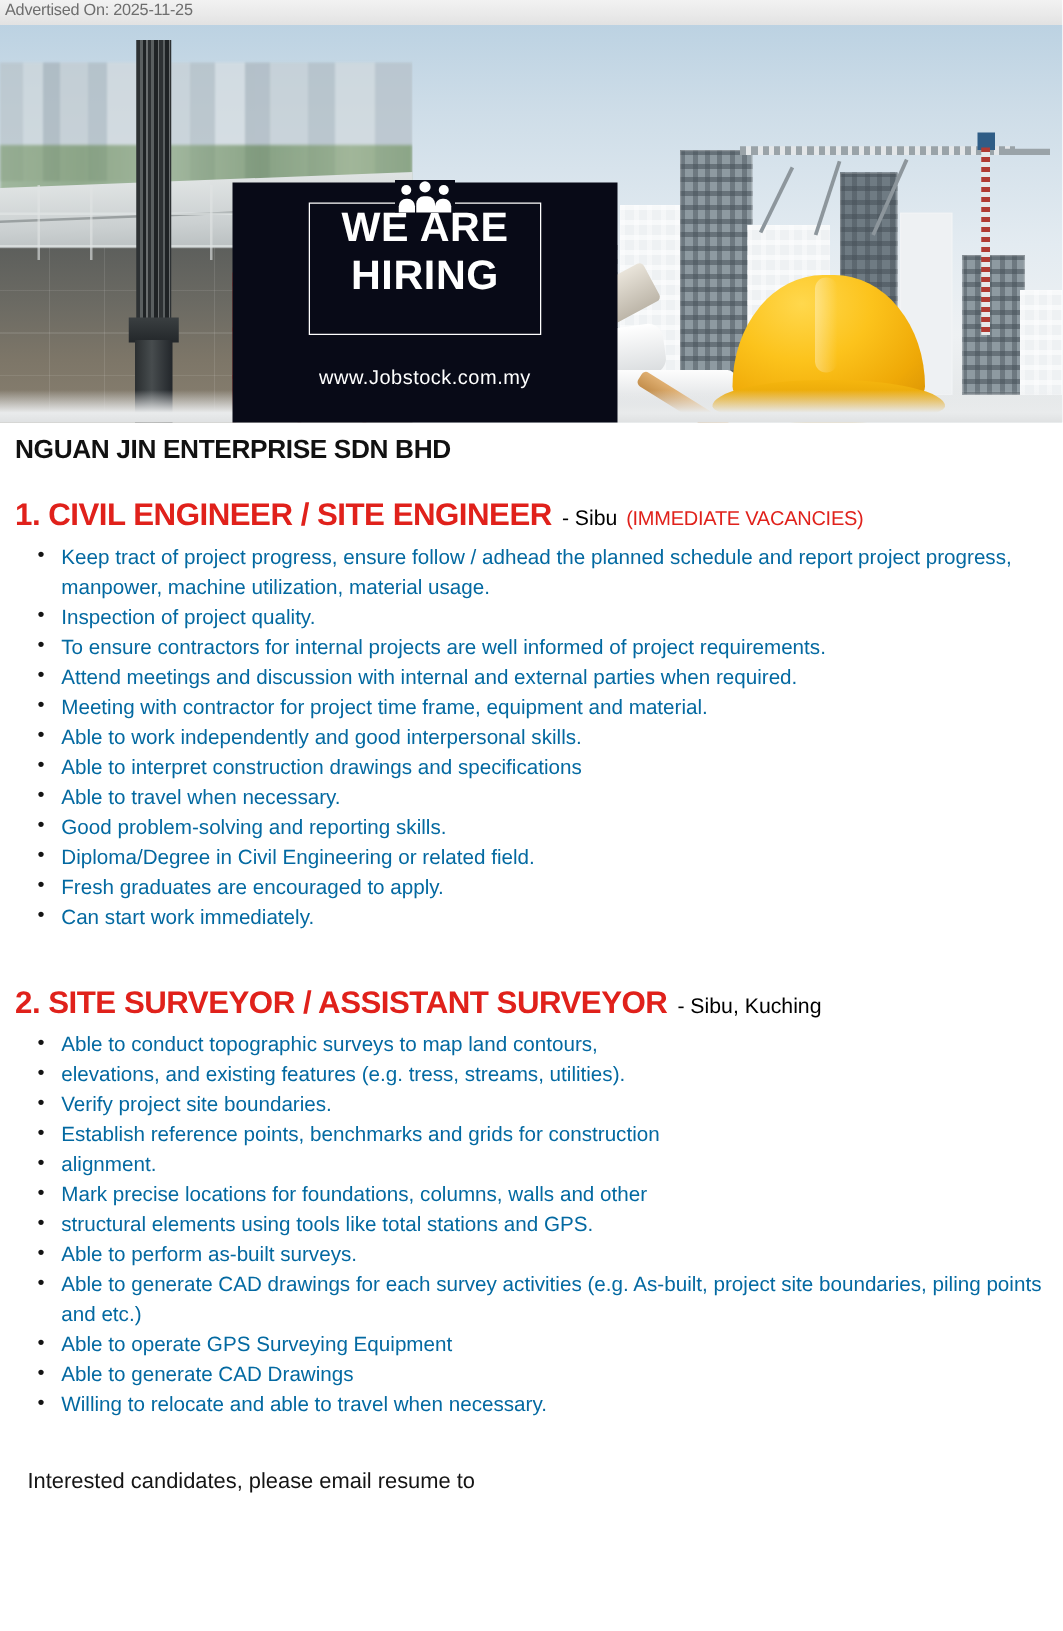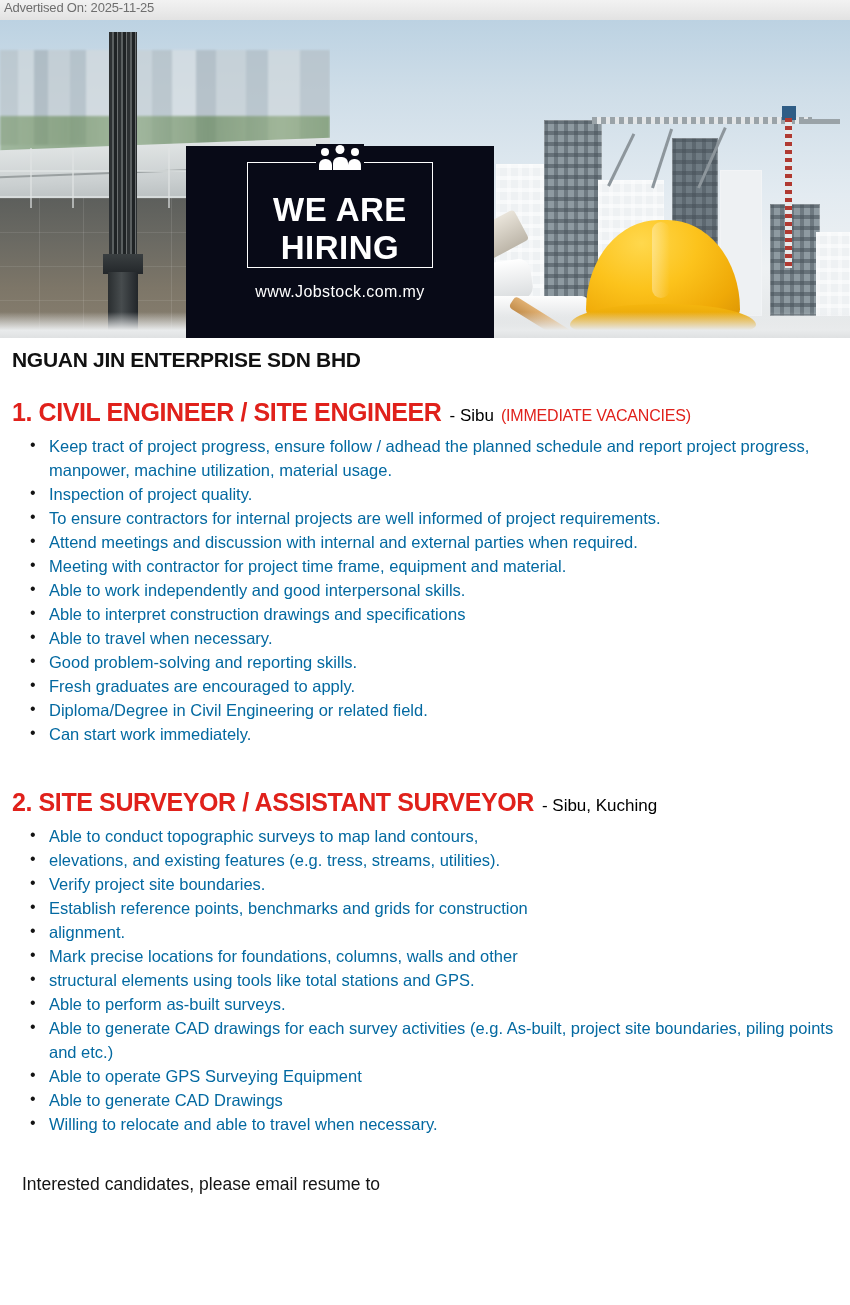--- a/index.html
+++ b/index.html
@@ -235,21 +235,21 @@
     display: flex; flex-direction: column;
     align-items: center;
     z-index: 5;
   }
   .plaque .frame {
     position: relative;
     margin-top: 16px;
     width: 186px; height: 106px;
     border: 1.5px solid #ffffff;
     display: flex; flex-direction: column;
-    align-items: center; justify-content: flex-end;
+    align-items: center; justify-content: flex-start;
   }
   .plaque .people {
     position: absolute; top: -19px; left: 50%; transform: translateX(-50%);
     width: 48px; height: 26px; background: #080a17;
     display: flex; align-items: flex-end; justify-content: center; gap: 1px;
     padding: 0 3px;
   }
   .person { position: relative; width: 13px; height: 22px; }
   .person .head {
     position: absolute; top: 0; left: 50%; transform: translateX(-50%);
@@ -265,21 +265,21 @@
 
   .plaque .l1, .plaque .l2 {
     color: #ffffff;
     font-family: "Liberation Sans", sans-serif;
     font-weight: bold;
     font-size: 33px;
     line-height: 38px;
     letter-spacing: 0.5px;
   }
   .plaque .url {
-    margin-top: 15px;
+    margin-top: 26px;
     color: #ffffff;
     font-size: 16px;
     letter-spacing: 0.4px;
     font-family: "Liberation Sans", sans-serif;
   }
 
   
   .content { padding: 10px 12px 0 12px; }
 
   .company-name {
@@ -475,22 +475,22 @@
     <ul class="duties">
         <li>Keep tract of project progress, ensure follow / adhead the planned schedule and report project progress, manpower, machine utilization, material usage.</li>
         <li>Inspection of project quality.</li>
         <li>To ensure contractors for internal projects are well informed of project requirements.</li>
         <li>Attend meetings and discussion with internal and external parties when required.</li>
         <li>Meeting with contractor for project time frame, equipment and material.</li>
         <li>Able to work independently and good interpersonal skills.</li>
         <li>Able to interpret construction drawings and specifications</li>
         <li>Able to travel when necessary.</li>
         <li>Good problem-solving and reporting skills.</li>
+        <li>Diploma/Degree in Civil Engineering or related field.</li>
         <li>Fresh graduates are encouraged to apply.</li>
-        <li>Diploma/Degree in Civil Engineering or related field.</li>
         <li>Can start work immediately.</li>
       </ul>
   </div>
 
   <div class="job-block second">
     <div class="job-heading">
       <span class="job-title">2. SITE SURVEYOR / ASSISTANT SURVEYOR</span>
       <span class="job-location">-  Sibu, Kuching</span>
     </div>
     <ul class="duties">

